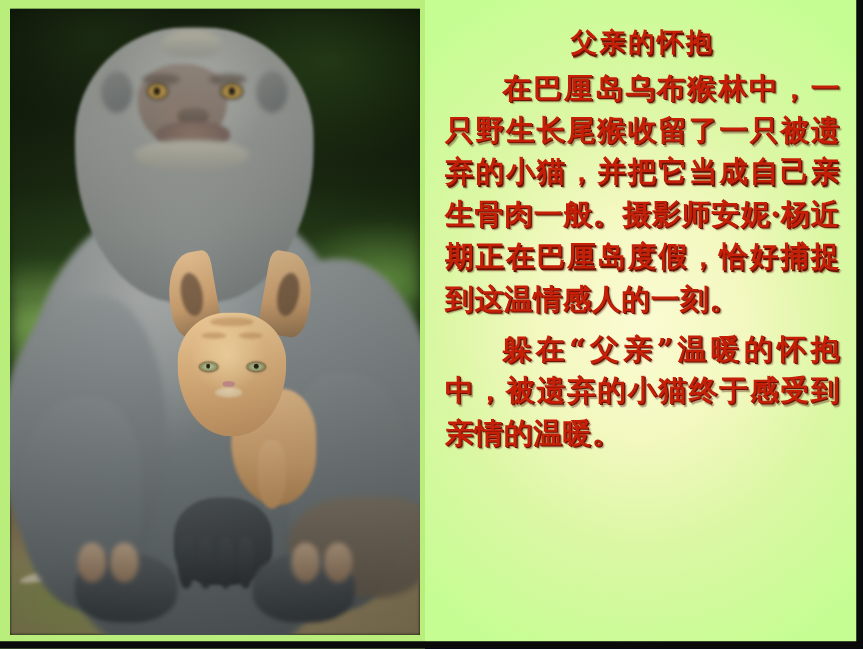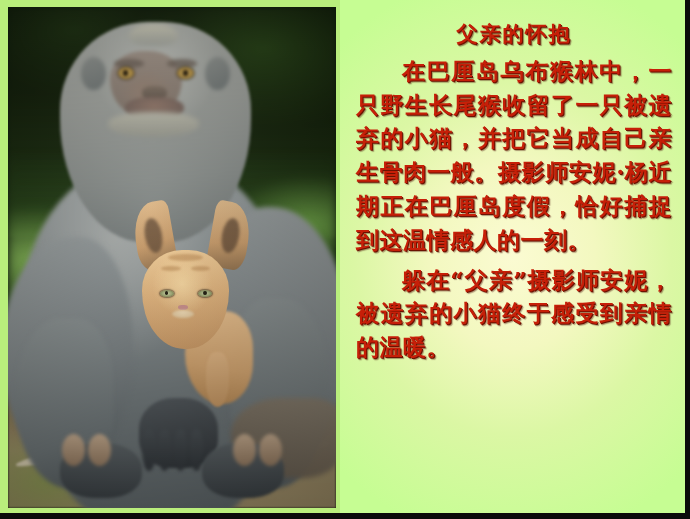--- a/index.html
+++ b/index.html
@@ -386,20 +386,20 @@
       </div>
 
       <div class="photo-grade"></div>
     </div>
   </div>
 
   <div id="text-panel">
     <div id="text-inner">
       <div class="ttl">父亲的怀抱</div>
       <p class="para">在巴厘岛乌布猴林中，一只野生长尾猴收留了一只被遗弃的小猫，并把它当成自己亲生骨肉一般。摄影师安妮·杨近期正在巴厘岛度假，恰好捕捉到这温情感人的一刻。</p>
-      <p class="para">躲在“父亲”摄影师安妮，被遗弃的小猫终于感受到亲情的温暖。</p>
+      <p class="para">躲在“父亲”温暖的怀抱中，被遗弃的小猫终于感受到亲情的温暖。</p>
     </div>
   </div>
 
   <div class="edge-right"></div>
   <div class="edge-bottom"></div>
 
 </div>
 
 </body></html>

